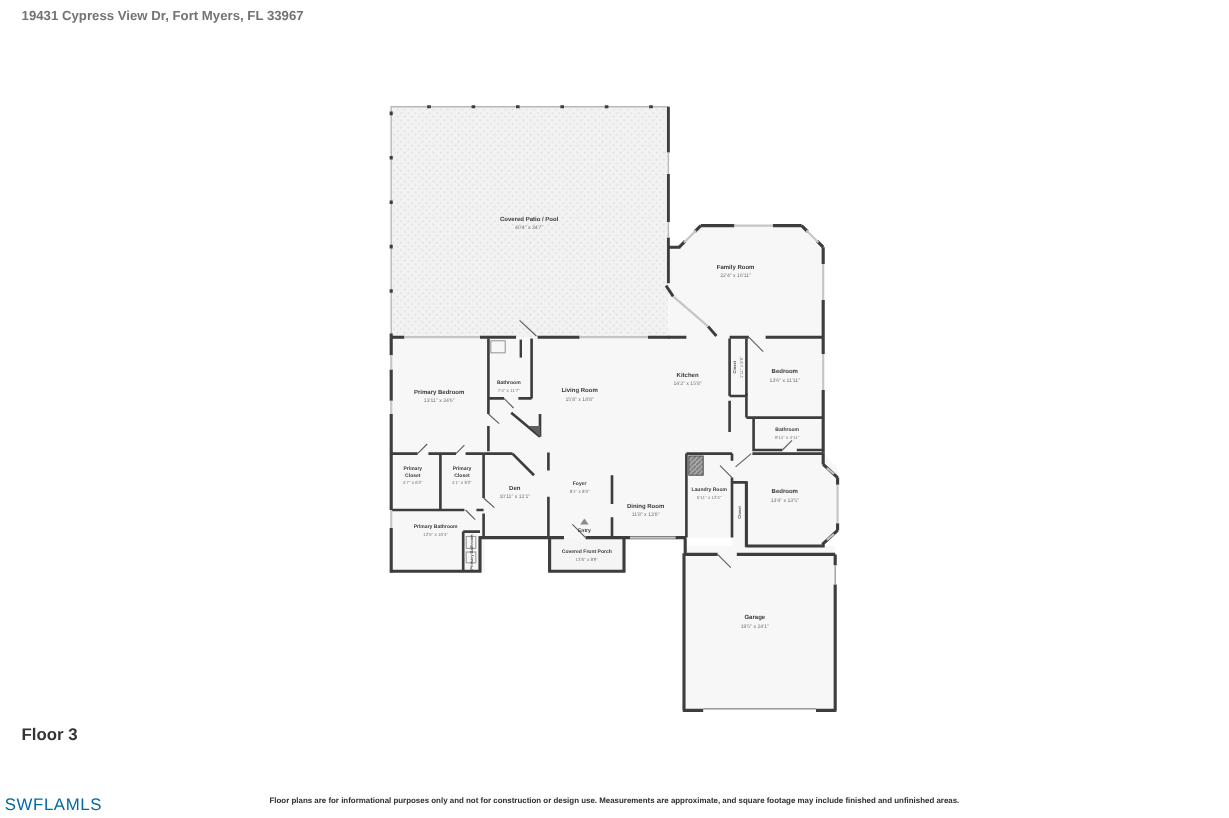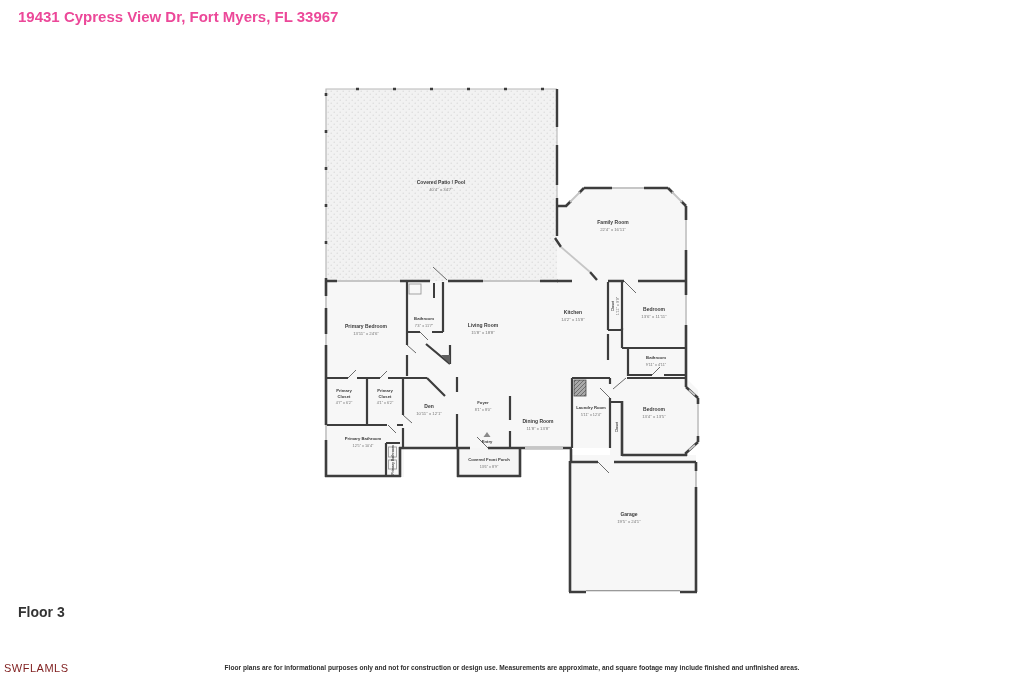--- a/index.html
+++ b/index.html
@@ -1,27 +1,27 @@
 <!DOCTYPE html>
 <html><head>
 <meta charset="utf-8">
 <style>
   html,body{margin:0;padding:0;}
   body{
     width:1024px;height:682px;position:relative;overflow:hidden;
     background:#ffffff;font-family:"Liberation Sans",sans-serif;
   }
   .title{
-    position:absolute;left:18px;top:8px;font-size:15px;font-weight:700;color:#ec4899;
+    position:absolute;left:18px;top:8px;font-size:11px;font-weight:700;color:#737373;
   }
   .floor-label{
     position:absolute;left:18px;top:604px;font-size:14px;font-weight:700;color:#333333;
   }
   .watermark{
-    position:absolute;left:4px;top:662px;font-size:11px;color:#7f1d1d;letter-spacing:0.5px;
+    position:absolute;left:4px;top:662px;font-size:14px;color:#0369a1;letter-spacing:0.5px;
   }
   .disclaimer{
     position:absolute;left:0;top:664px;width:100%;text-align:center;
     font-size:6.6px;font-weight:700;color:#2e2e2e;
   }
   svg{position:absolute;left:0;top:0;}
   .rname{font-size:5px;fill:#3a3a3a;font-weight:700;text-anchor:middle;}
   .rdims{font-size:4.3px;fill:#767676;text-anchor:middle;}
   .rname-sm{font-size:4.2px;fill:#3a3a3a;font-weight:700;text-anchor:middle;}
   .rdims-sm{font-size:3.8px;fill:#767676;text-anchor:middle;}

